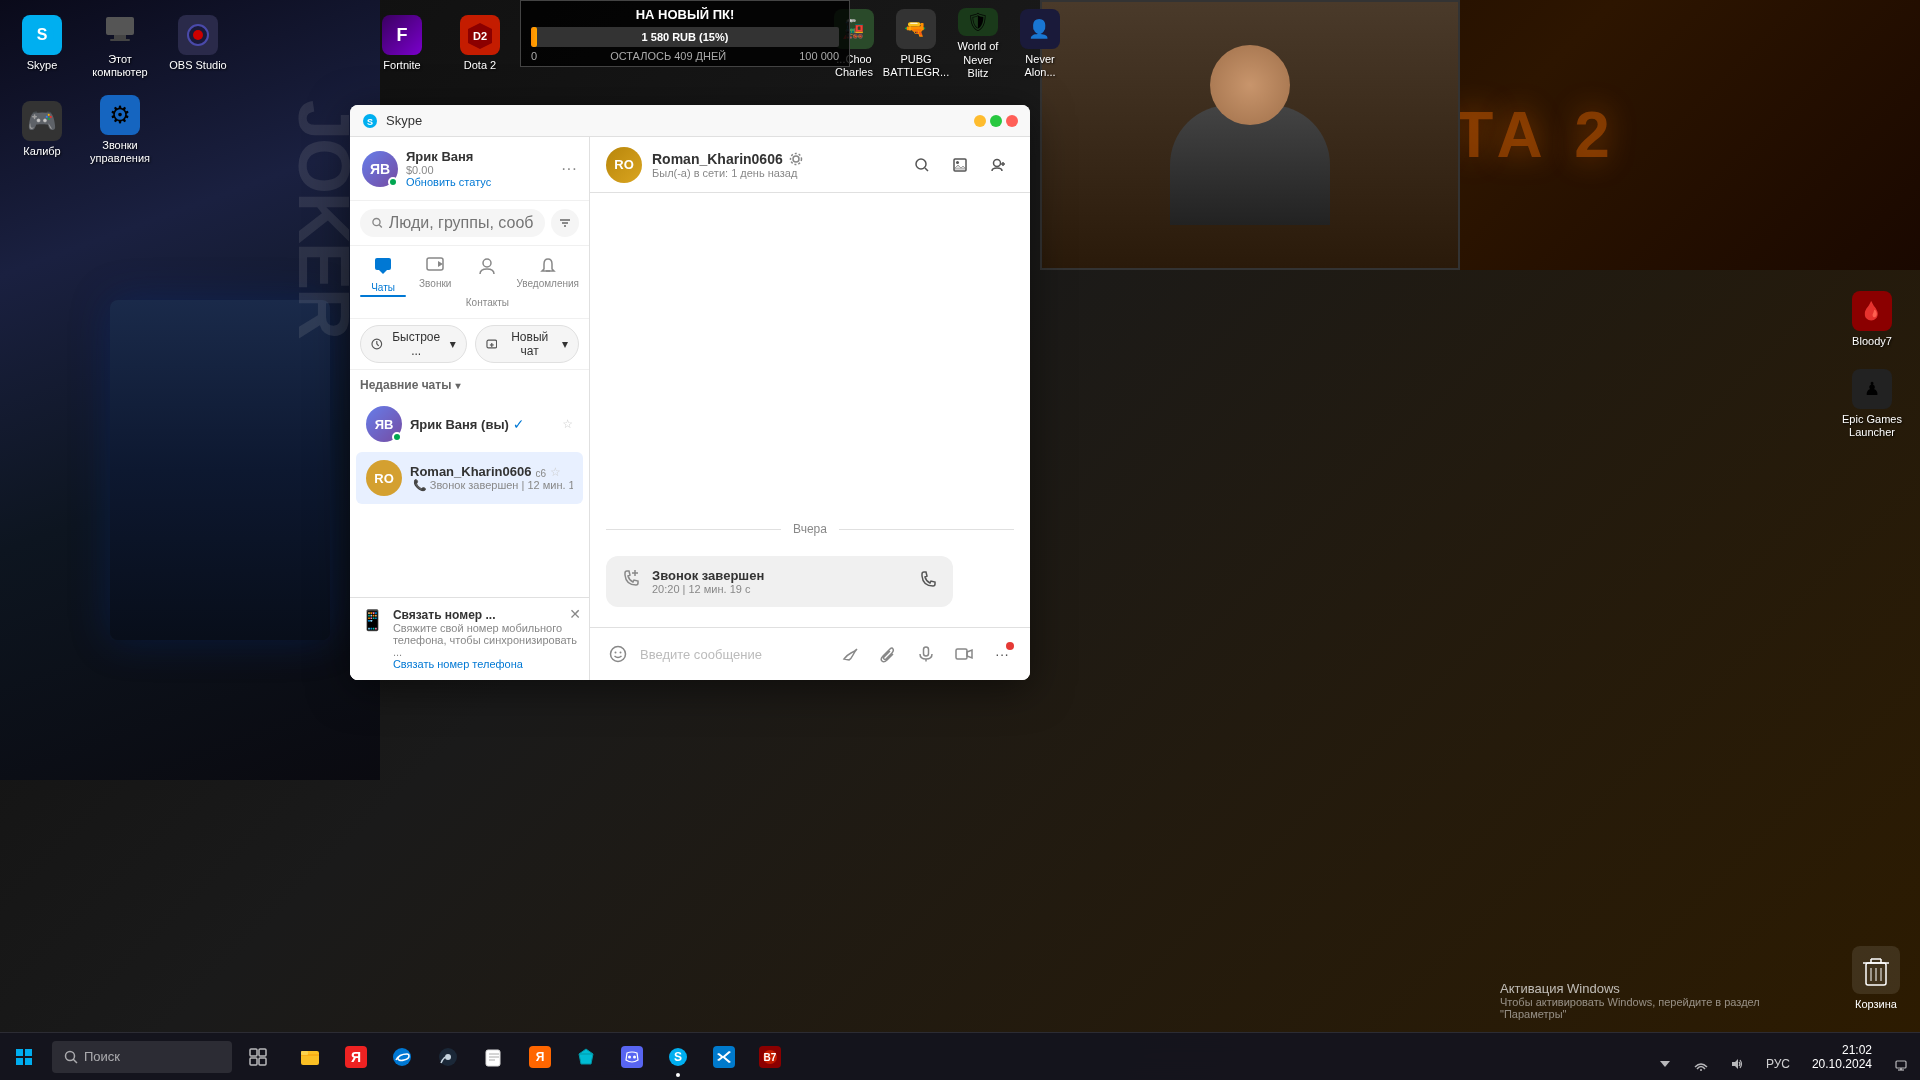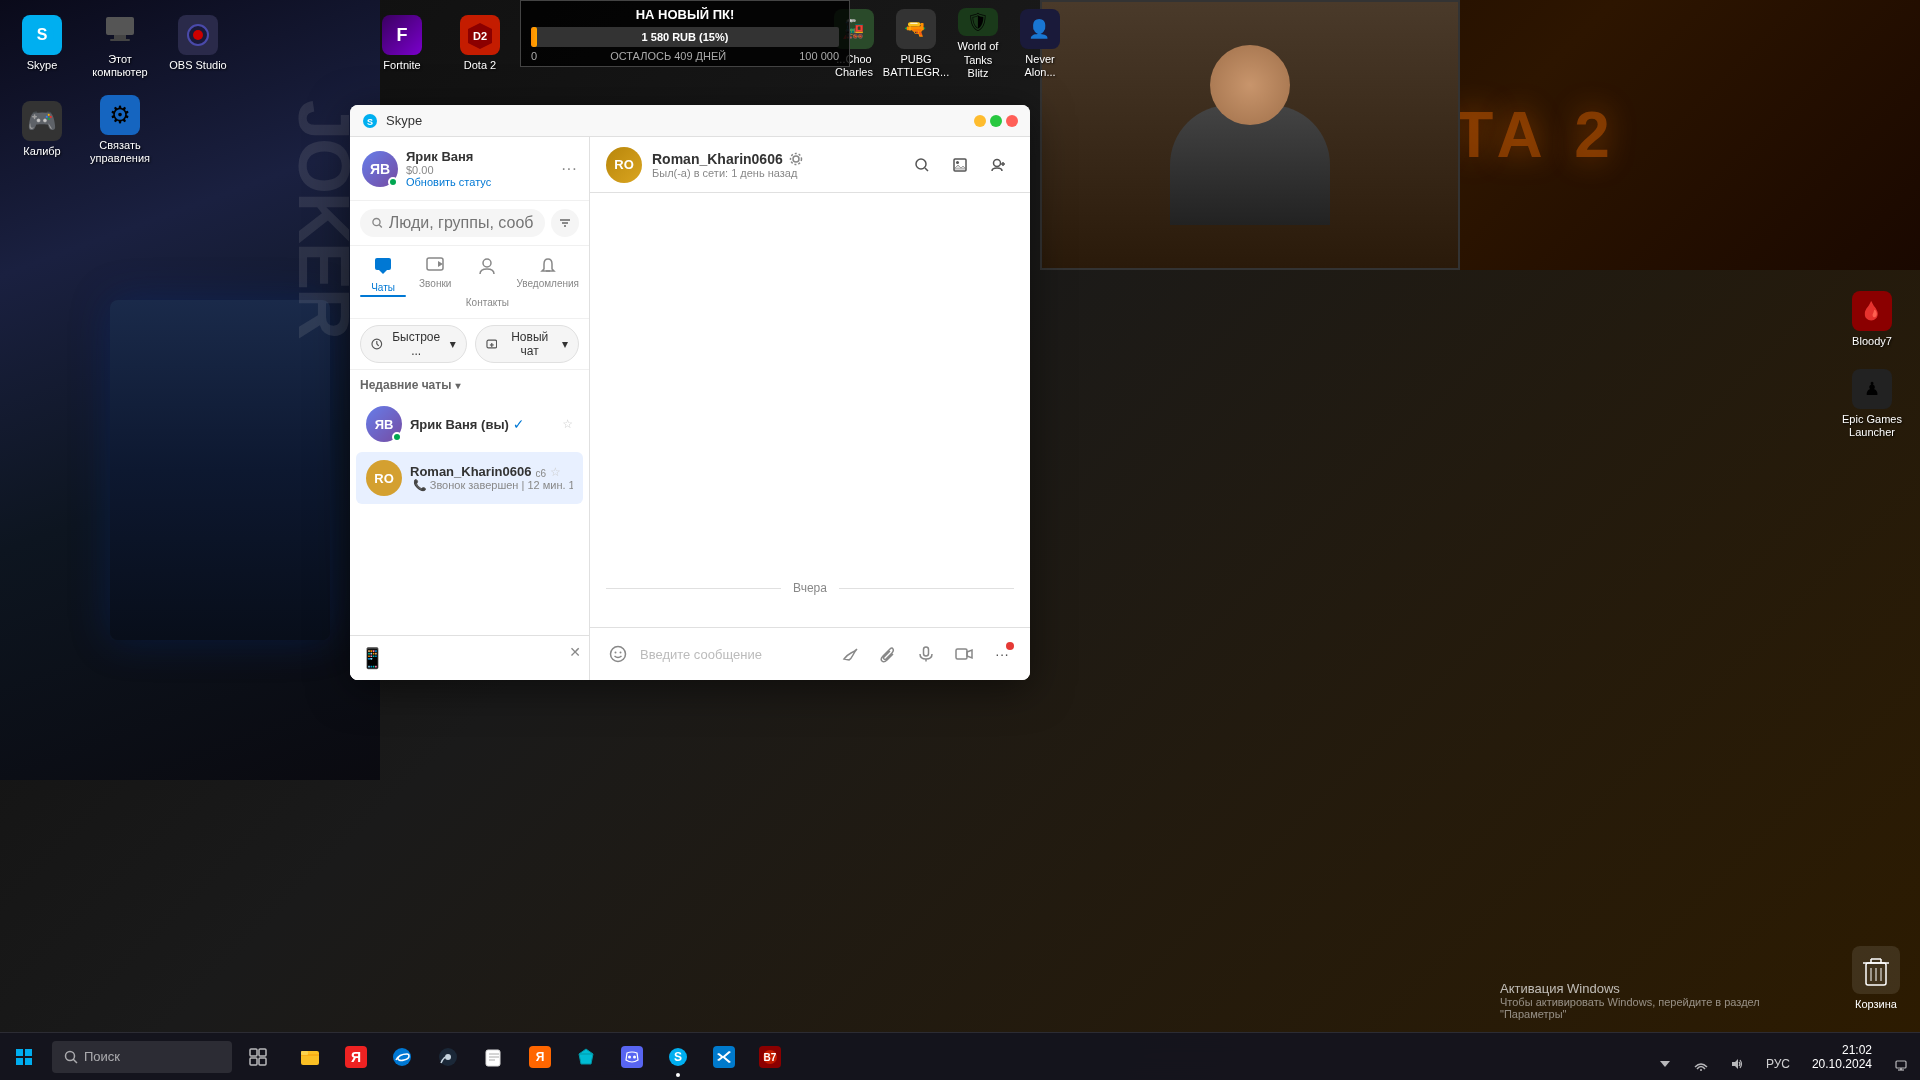--- a/index.html
+++ b/index.html
@@ -665,21 +665,21 @@
     </div>
   </div>
 
   <div style="position: absolute; top: 86px; left: 0; display: flex; padding: 4px; gap: 2px; z-index: 10;">
     <div class="desktop-icon">
       <div class="di-icon" style="background: #333;">🎮</div>
       <div class="di-label">Калибр</div>
     </div>
     <div class="desktop-icon">
       <div class="di-icon" style="background: #1565c0;">⚙</div>
-      <div class="di-label">Связать управления</div>
+      <div class="di-label">Звонки управления</div>
     </div>
   </div>
 
   <div style="position: absolute; top: 0; left: 360px; display: flex; padding: 4px; gap: 2px; z-index: 10;">
     <div class="desktop-icon">
       <div class="di-icon" style="background: linear-gradient(135deg, #3a0060, #7a00cc);">
         <svg width="28" height="28" viewBox="0 0 28 28">
             <text x="14" y="20" text-anchor="middle" fill="white" font-size="18" font-weight="bold">F</text>
           </svg>
       </div>
@@ -713,21 +713,21 @@
     <div class="desktop-icon" style="width: 60px; height: 80px;">
       <div class="di-icon" style="background: #2a4a2a; font-size: 18px;">🚂</div>
       <div class="di-label">...Choo Charles</div>
     </div>
     <div class="desktop-icon" style="width: 60px; height: 80px;">
       <div class="di-icon" style="background: #333; font-size: 18px;">🔫</div>
       <div class="di-label">PUBG BATTLEGR...</div>
     </div>
     <div class="desktop-icon" style="width: 60px; height: 80px;">
       <div class="di-icon" style="background: #1a3a1a; font-size: 18px;">🛡</div>
-      <div class="di-label">World of Tanks Blitz</div>
+      <div class="di-label">World of Never Blitz</div>
     </div>
     <div class="desktop-icon" style="width: 60px; height: 80px;">
       <div class="di-icon" style="background: #1a1a3a; font-size: 18px;">👤</div>
       <div class="di-label">Never Alon...</div>
     </div>
   </div>
 
   <div style="position: absolute; top: 280px; right: 10px; display: flex; flex-direction: column; gap: 4px; z-index: 10;">
     <div class="desktop-icon">
       <div class="di-icon" style="background: #8b0000; font-size: 18px;">🩸</div>
@@ -882,20 +882,25 @@
                   <line x1="3" y1="7" x2="7" y2="3" stroke="#888" stroke-width="1.2"></line>
                 </svg>
                 <span>📞 Звонок завершен | 12 мин. 19</span>
               </div>
             </div>
           </div>
         </div>
 
         <div class="link-phone-banner">
           <div class="phone-icon">📱</div>
+          <div class="banner-text">
+            <div class="banner-title">Связать номер ...</div>
+            <div class="banner-desc">Свяжите свой номер мобильного телефона, чтобы синхронизировать ...</div>
+            <div class="banner-link">Связать номер телефона</div>
+          </div>
           <div class="banner-close">✕</div>
         </div>
       </div>
 
       <div class="skype-chat-panel">
 
         <div class="chat-header">
           <div class="chat-header-avatar">RO</div>
           <div class="chat-header-info">
             <div class="chat-header-name">
@@ -928,20 +933,38 @@
                 <line x1="13" y1="5" x2="13" y2="9" stroke="#555" stroke-width="1.5"></line>
                 <line x1="11" y1="7" x2="15" y2="7" stroke="#555" stroke-width="1.5"></line>
               </svg>
             </button>
           </div>
         </div>
 
         <div class="chat-messages">
           <div class="date-divider">
             <span>Вчера</span>
+          </div>
+          <div class="message-bubble">
+            <div class="message-icon">
+              <svg width="18" height="18" viewBox="0 0 18 18">
+                <path d="M3 3 Q3 1 5 1 L7 1 L8 5 L6 6 Q7 10 11 12 L12 10 L16 11 L16 13 Q16 15 14 15 Q4 15 3 5 Z" fill="none" stroke="#888" stroke-width="1.5"></path>
+                <line x1="10" y1="3" x2="16" y2="3" stroke="#888" stroke-width="1.5"></line>
+                <line x1="13" y1="0" x2="13" y2="6" stroke="#888" stroke-width="1.5"></line>
+              </svg>
+            </div>
+            <div class="message-text">
+              <div class="message-title">Звонок завершен</div>
+              <div class="message-subtitle">20:20 | 12 мин. 19 с</div>
+            </div>
+            <div class="message-call-btn">
+              <svg width="18" height="18" viewBox="0 0 18 18">
+                <path d="M3 4 Q3 2 5 2 L7 2 L8 6 L6 7 Q7 11 11 13 L12 11 L16 12 L16 14 Q16 16 14 16 Q4 16 3 6 Z" fill="none" stroke="#555" stroke-width="1.5"></path>
+              </svg>
+            </div>
           </div>
         </div>
 
         <div class="chat-input-area">
           <button class="input-action-btn">
             <svg width="18" height="18" viewBox="0 0 18 18">
               <circle cx="9" cy="9" r="7.5" fill="none" stroke="#888" stroke-width="1.5"></circle>
               <circle cx="6.5" cy="7.5" r="1" fill="#888"></circle>
               <circle cx="11.5" cy="7.5" r="1" fill="#888"></circle>
               <path d="M5.5 11 Q9 14 12.5 11" fill="none" stroke="#888" stroke-width="1.5"></path>

